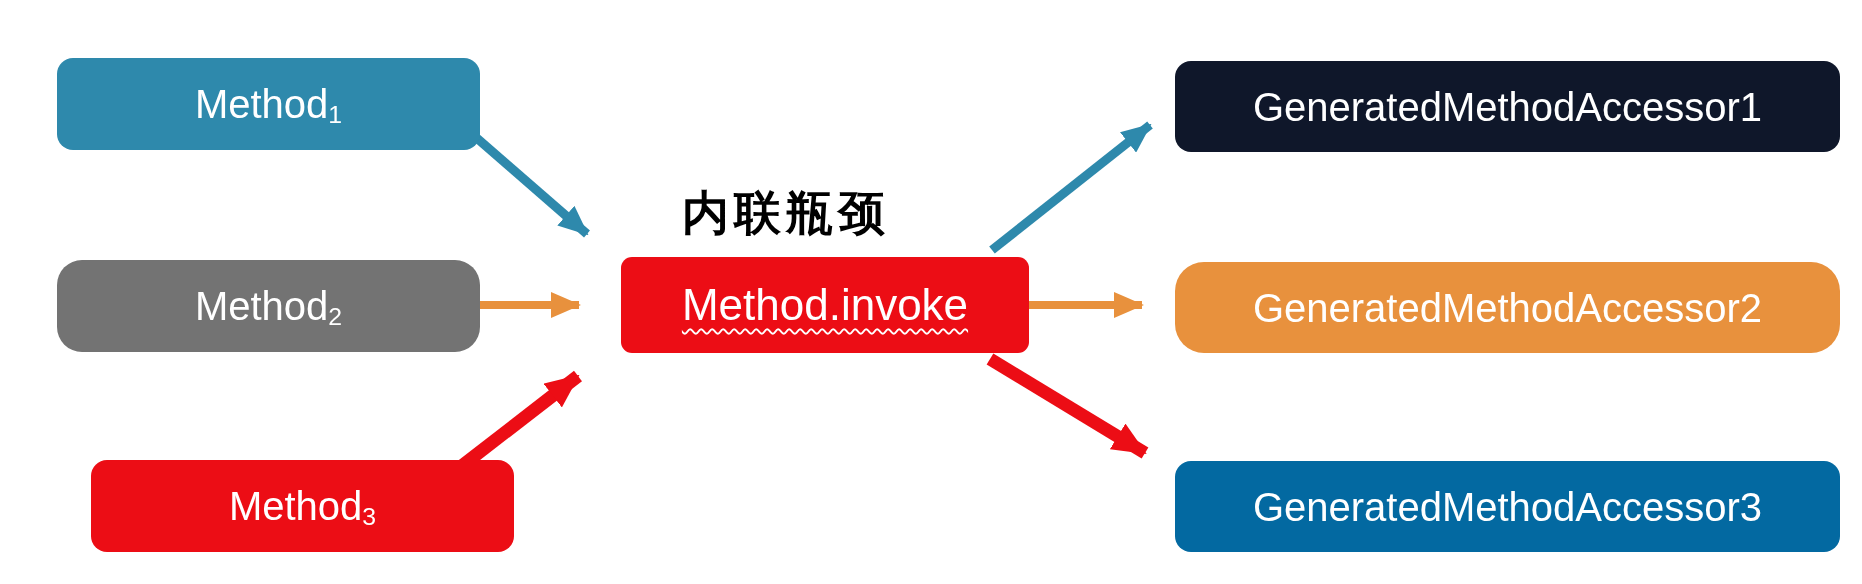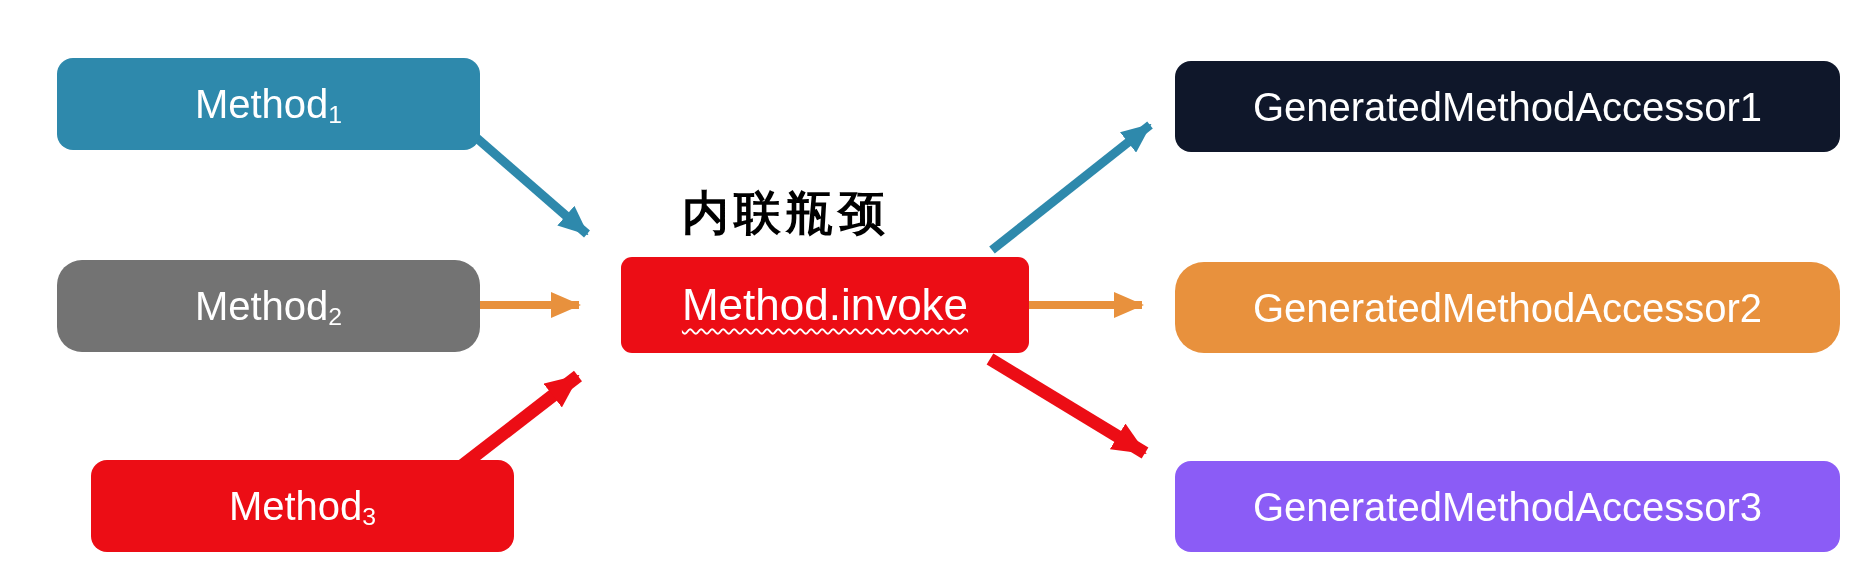--- a/index.html
+++ b/index.html
@@ -109,17 +109,17 @@
   <div class="node" id="node-method-invoke" style="background-color: rgb(236, 13, 21);">
     <span class="squiggle">Method.invoke</span>
   </div>
 
   <div class="node node-right" id="node-gma-1" style="background-color: #0f172a;">
     <span>GeneratedMethodAccessor1</span>
   </div>
   <div class="node node-right" id="node-gma-2" style="background-color: rgb(232, 145, 61);">
     <span>GeneratedMethodAccessor2</span>
   </div>
-  <div class="node node-right" id="node-gma-3" style="background-color: #8b5cf6;">
+  <div class="node node-right" id="node-gma-3" style="background-color: #0369a1;">
     <span>GeneratedMethodAccessor3</span>
   </div>
 
 </div>
 
 </body></html>

